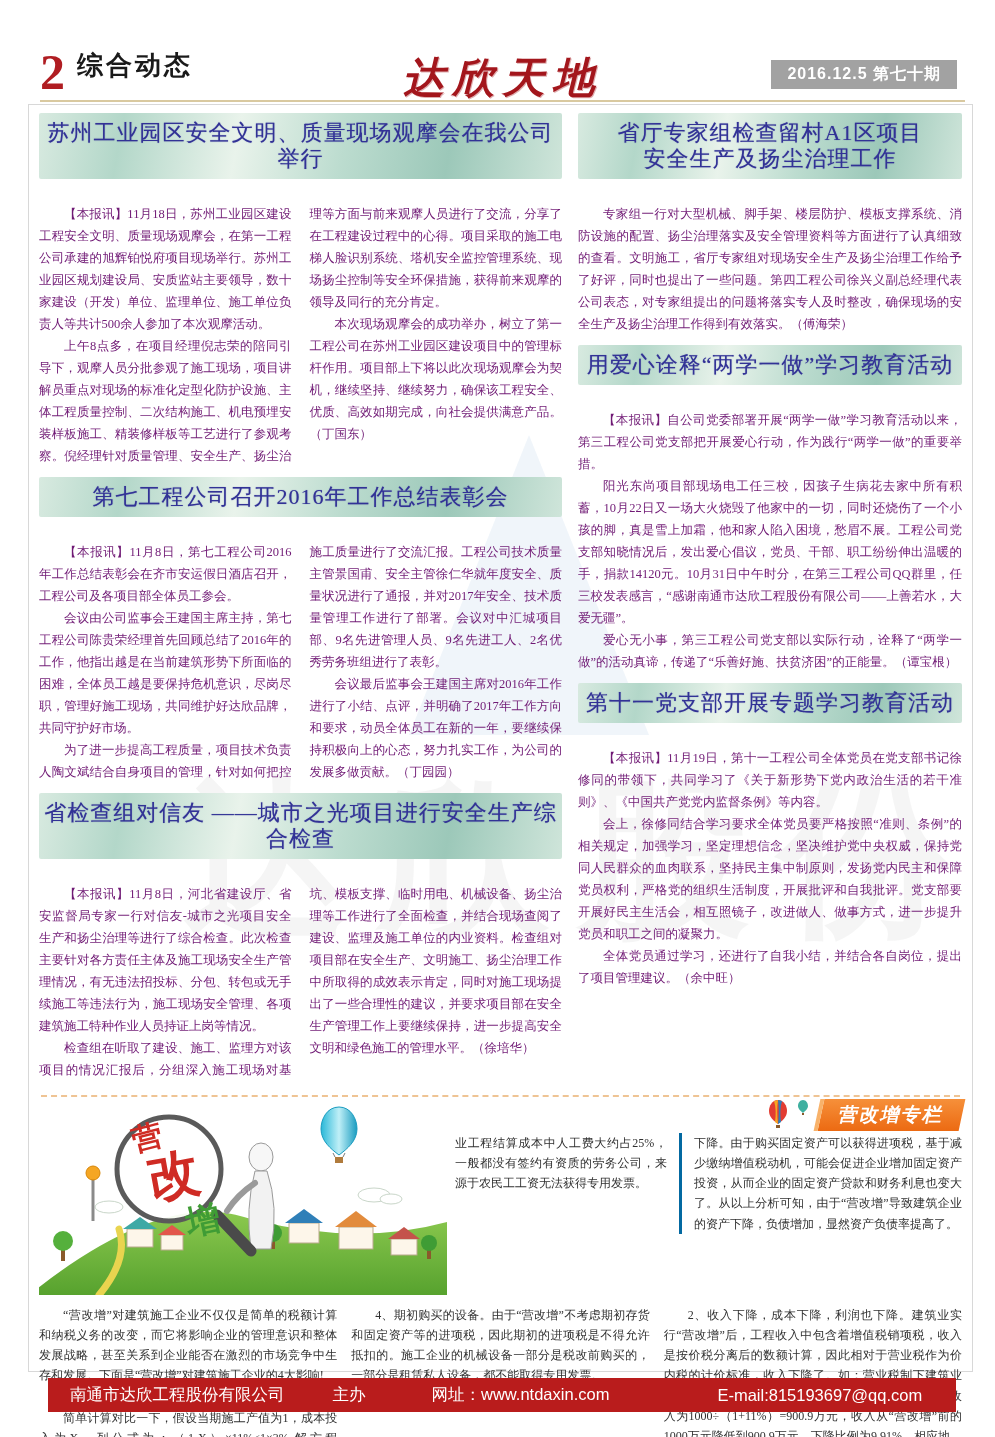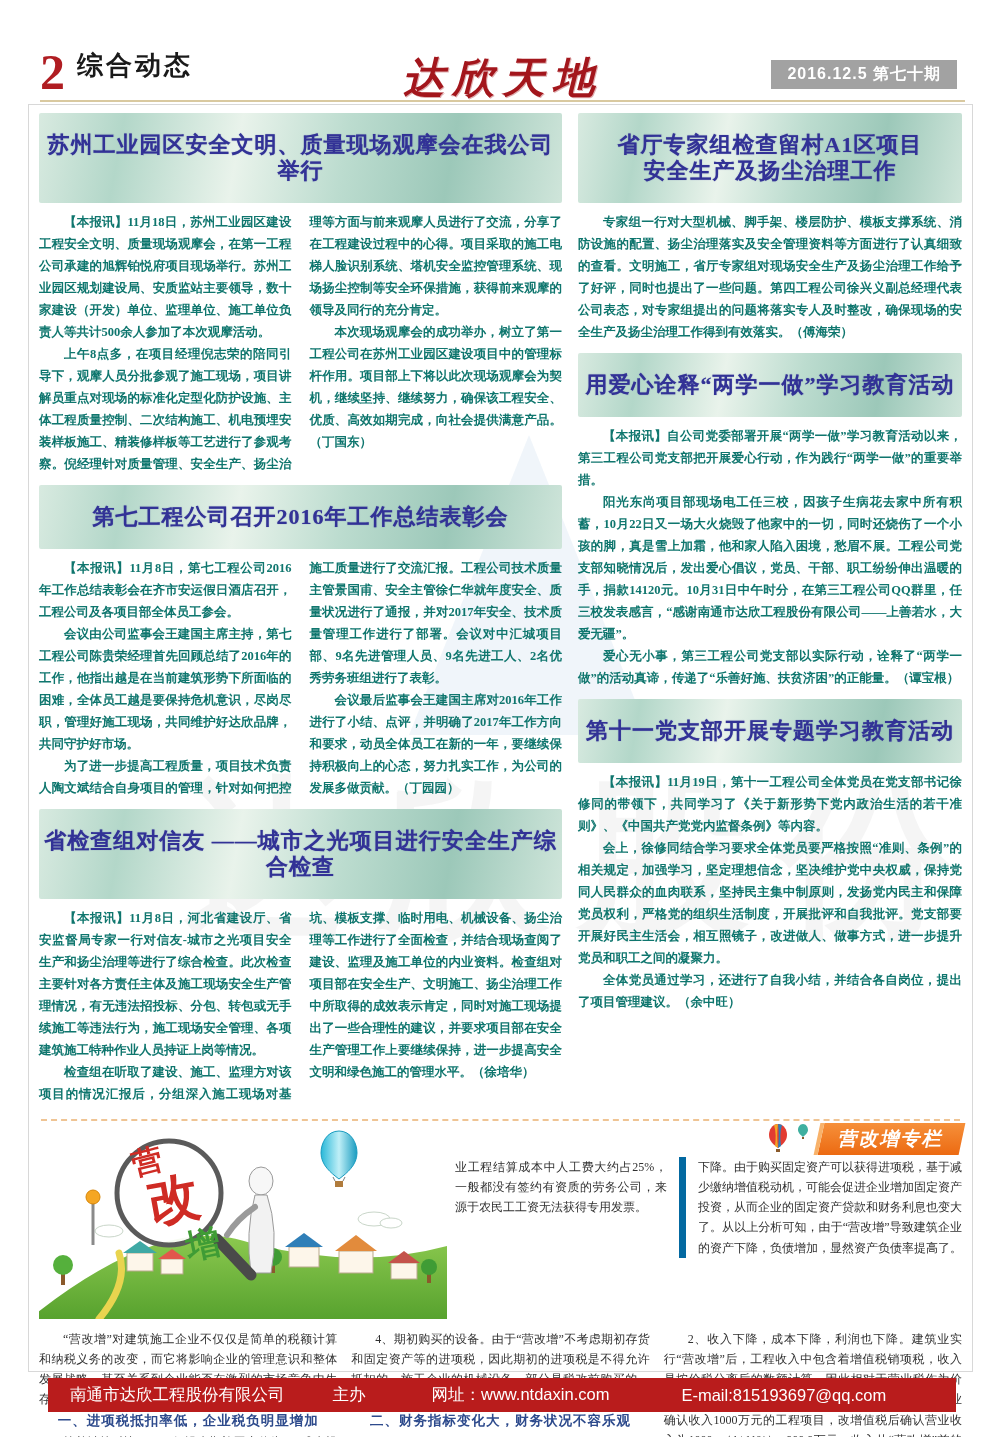--- a/index.html
+++ b/index.html
@@ -38,27 +38,27 @@
     border-left:120px solid transparent;border-right:120px solid transparent;
     border-bottom:300px solid rgba(110,160,205,0.10);
   }
   
   .cols{display:flex;gap:16px;position:relative;z-index:1;}
   .col-left{width:523px;flex:none;}
   .col-right{flex:1;min-width:0;}
   .art{margin-bottom:10px;}
   .banner{
     background:linear-gradient(100deg,#d8eae0 0%,#b3d7c9 16%,#e9f3eb 38%,#bcdccf 58%,#9cc8b9 78%,#cfe5da 100%);
-    border-radius:2px;text-align:center;padding:19px 4px;margin-bottom:8px;
-    color:#323296;font-weight:bold;letter-spacing:1px;
+    border-radius:2px;text-align:center;padding:7px 4px;margin-bottom:24px;
+    color:#323296;font-weight:normal;letter-spacing:1px;
     text-shadow:0 0 1px rgba(50,50,150,.6);
   }
   .banner .t1{font-size:22px;line-height:26px;display:block;}
   .banner .t2{font-size:22px;line-height:26px;display:block;}
-  .body p{margin:0;text-indent:2em;text-align:justify;font-size:12.5px;line-height:1.76;color:#0f766e;font-weight:bold;}
+  .body p{margin:0;text-indent:2em;text-align:justify;font-size:12.5px;line-height:1.76;color:#701a75;}
   .two-col{columns:2;column-gap:18px;}
   
   .dashed{border-top:2px dashed #efc494;margin:4px 2px 0 2px;}
   
   .vat{position:relative;margin-top:2px;}
   .vat-toprow{display:flex;}
   .cartoon{width:408px;flex:none;}
   .vat-head{flex:1;min-width:0;padding-left:8px;}
   .badge-row{display:flex;justify-content:flex-end;align-items:flex-start;gap:8px;height:34px;}
   .badge{
@@ -66,38 +66,38 @@
     font-family:"Liberation Sans",sans-serif;font-size:19px;font-weight:bold;
     padding:3px 18px;transform:skewX(-12deg);border-left:4px solid #f8b26a;letter-spacing:2px;
   }
   .vat-headline{
     margin:2px 0 8px 0;font-size:36px;line-height:42px;font-weight:bold;letter-spacing:1px;
     color:#176bbd;text-shadow:1px 1px 0 rgba(12,70,130,.35);white-space:nowrap;
     font-family:"Liberation Sans",sans-serif;
   }
   .vat-topcols{display:flex;}
   .vt-mid{width:212px;flex:none;padding-right:12px;}
-  .vt-right{flex:1;border-left:7px solid #0369a1;padding-left:12px;}
+  .vt-right{flex:1;border-left:3px solid #0369a1;padding-left:12px;}
   .vat p{margin:0;text-indent:2em;text-align:justify;font-size:12px;line-height:1.68;color:#303030;}
   .vat-cols{display:flex;gap:14px;margin-top:6px;}
   .vc{flex:1;min-width:0;}
   .vc h3{
     margin:2px 0;font-size:13.5px;text-align:center;color:#2d4a8c;
     letter-spacing:1px;font-weight:bold;
   }
   
   .footer-bar{
     position:absolute;top:1378px;left:48px;width:908px;height:34px;
     background:#b91c1c;color:#ffffff;display:flex;align-items:center;
     font-family:"Liberation Sans",sans-serif;font-size:16.5px;
   }
   .footer-bar .f-org{margin-left:22px;}
   .footer-bar .f-role{margin-left:48px;}
   .footer-bar .f-web{margin-left:66px;}
-  .footer-bar .f-mail{margin-left:72px;}
+  .footer-bar .f-mail{margin-left:108px;}
   svg text{font-family:"Liberation Serif",serif;}
 </style>
 </head>
 <body>
 
 <div class="page">
 
   <header class="hdr">
     <span class="pnum">2</span><span class="sname">综合动态</span>
     <div class="masthead">达欣天地</div>

